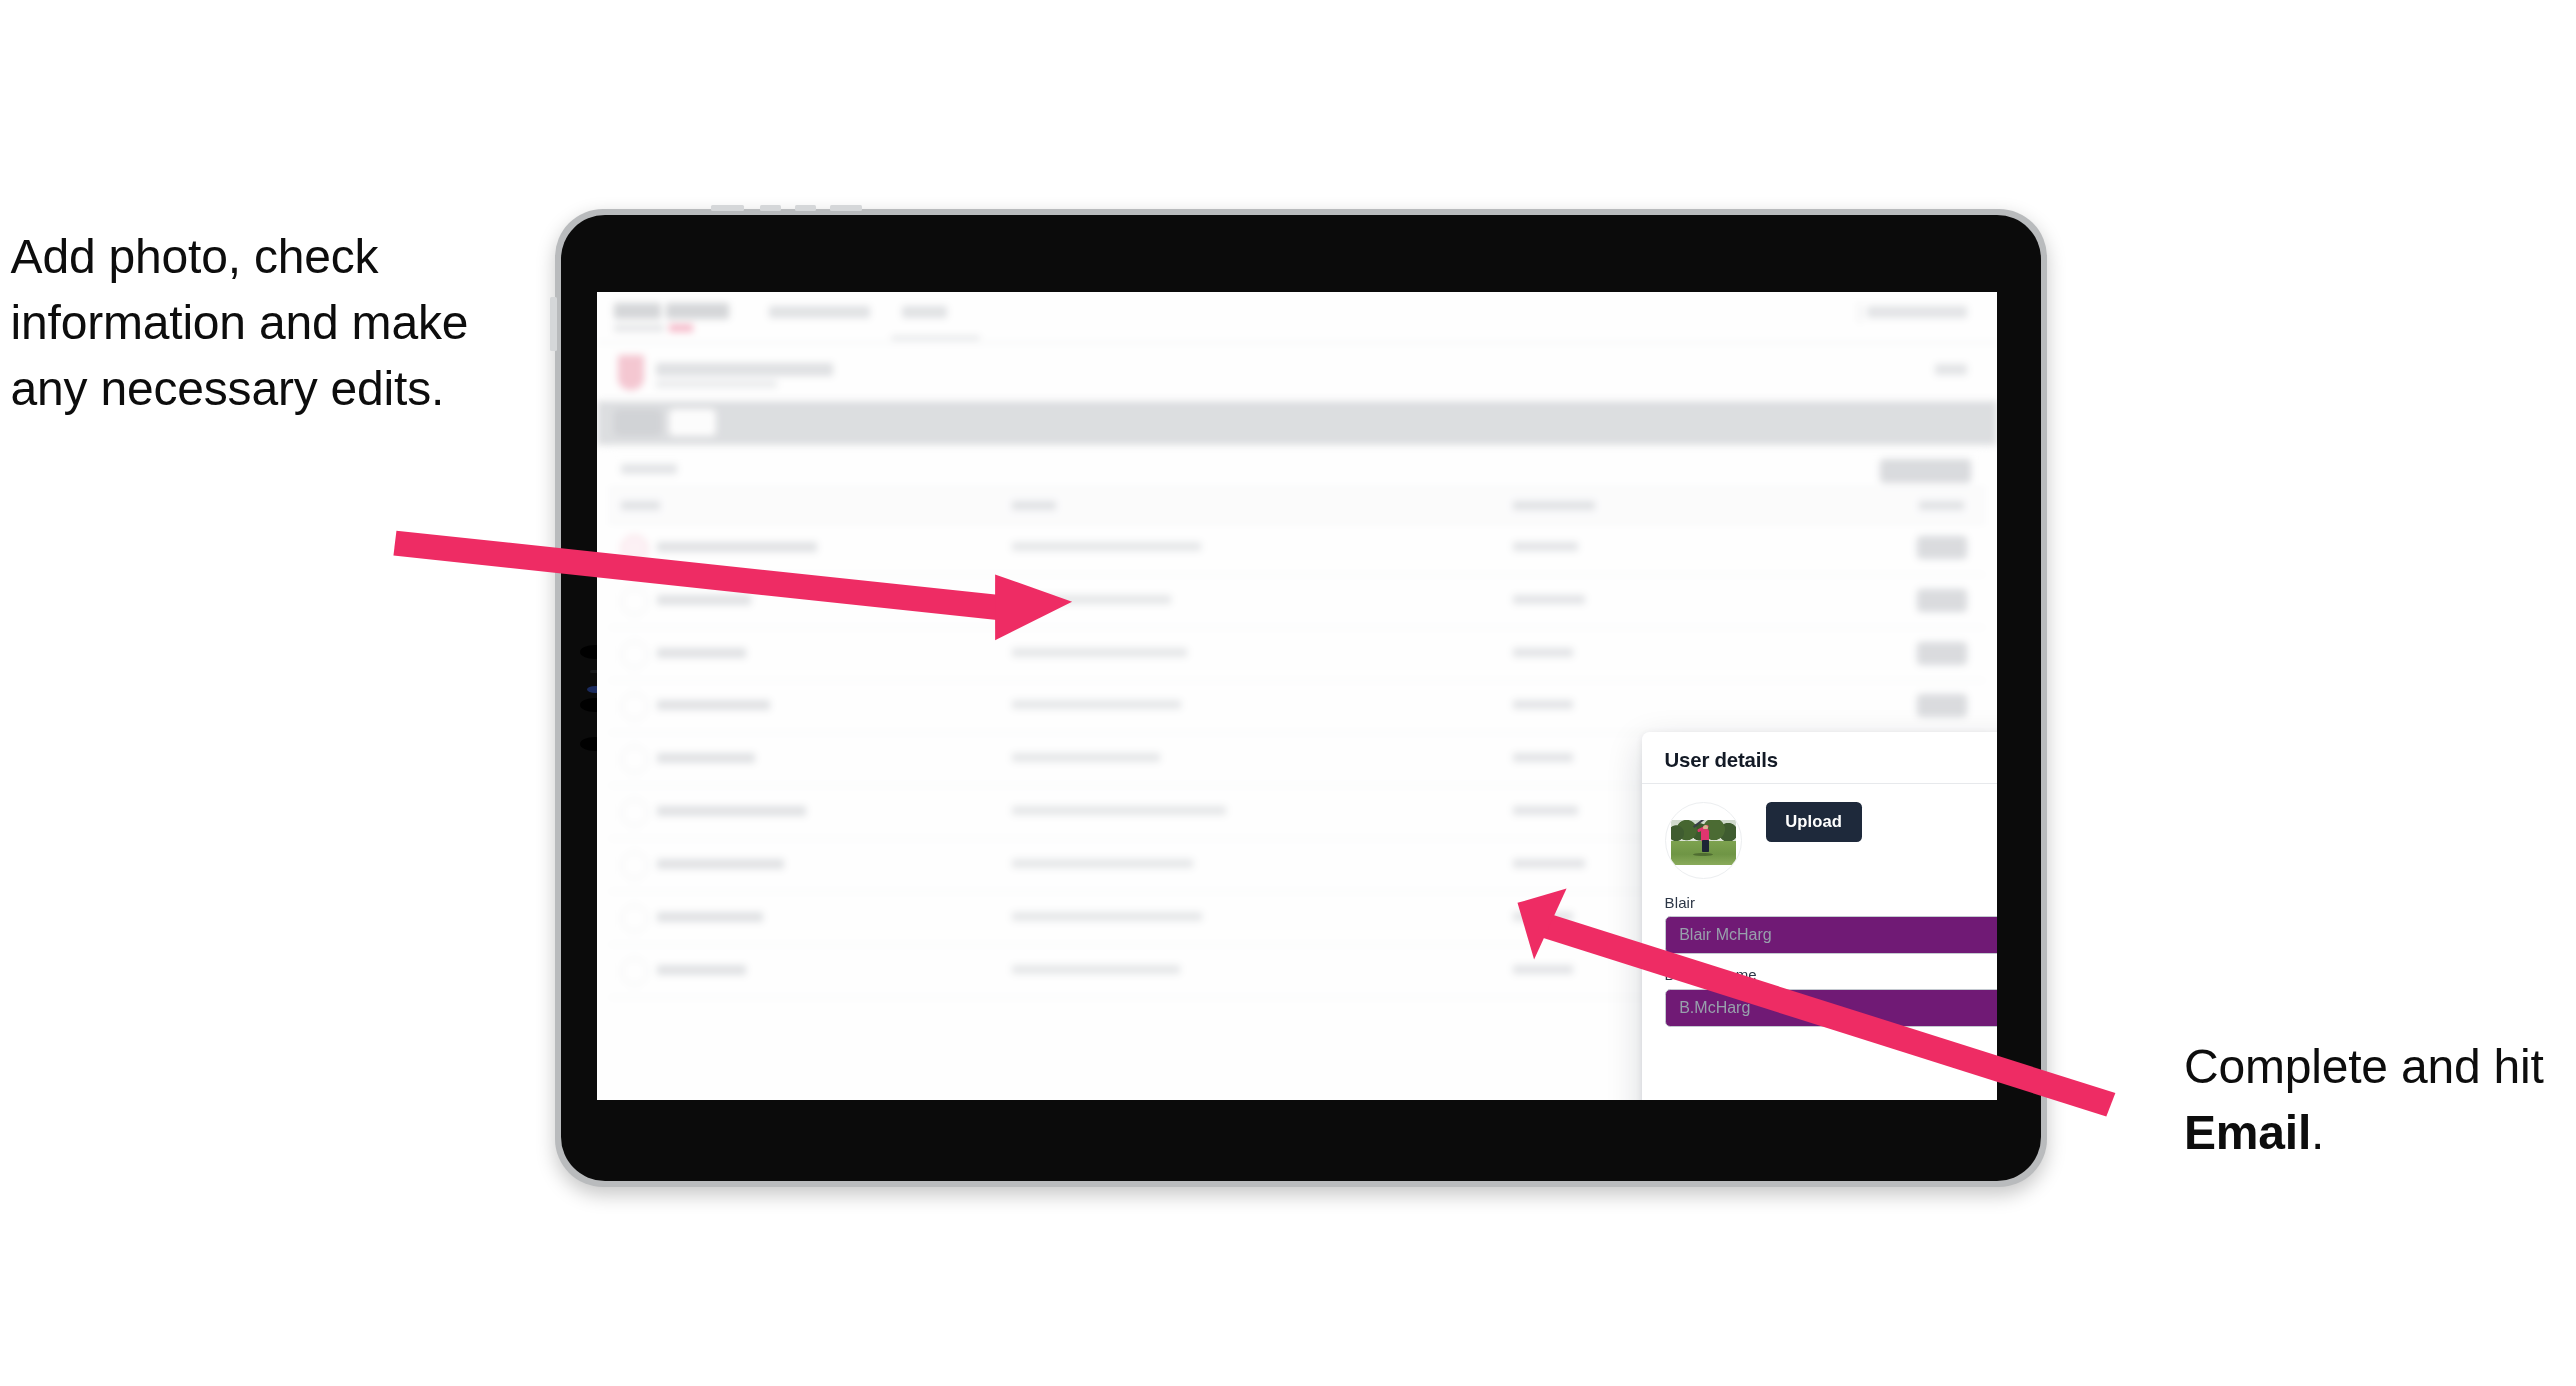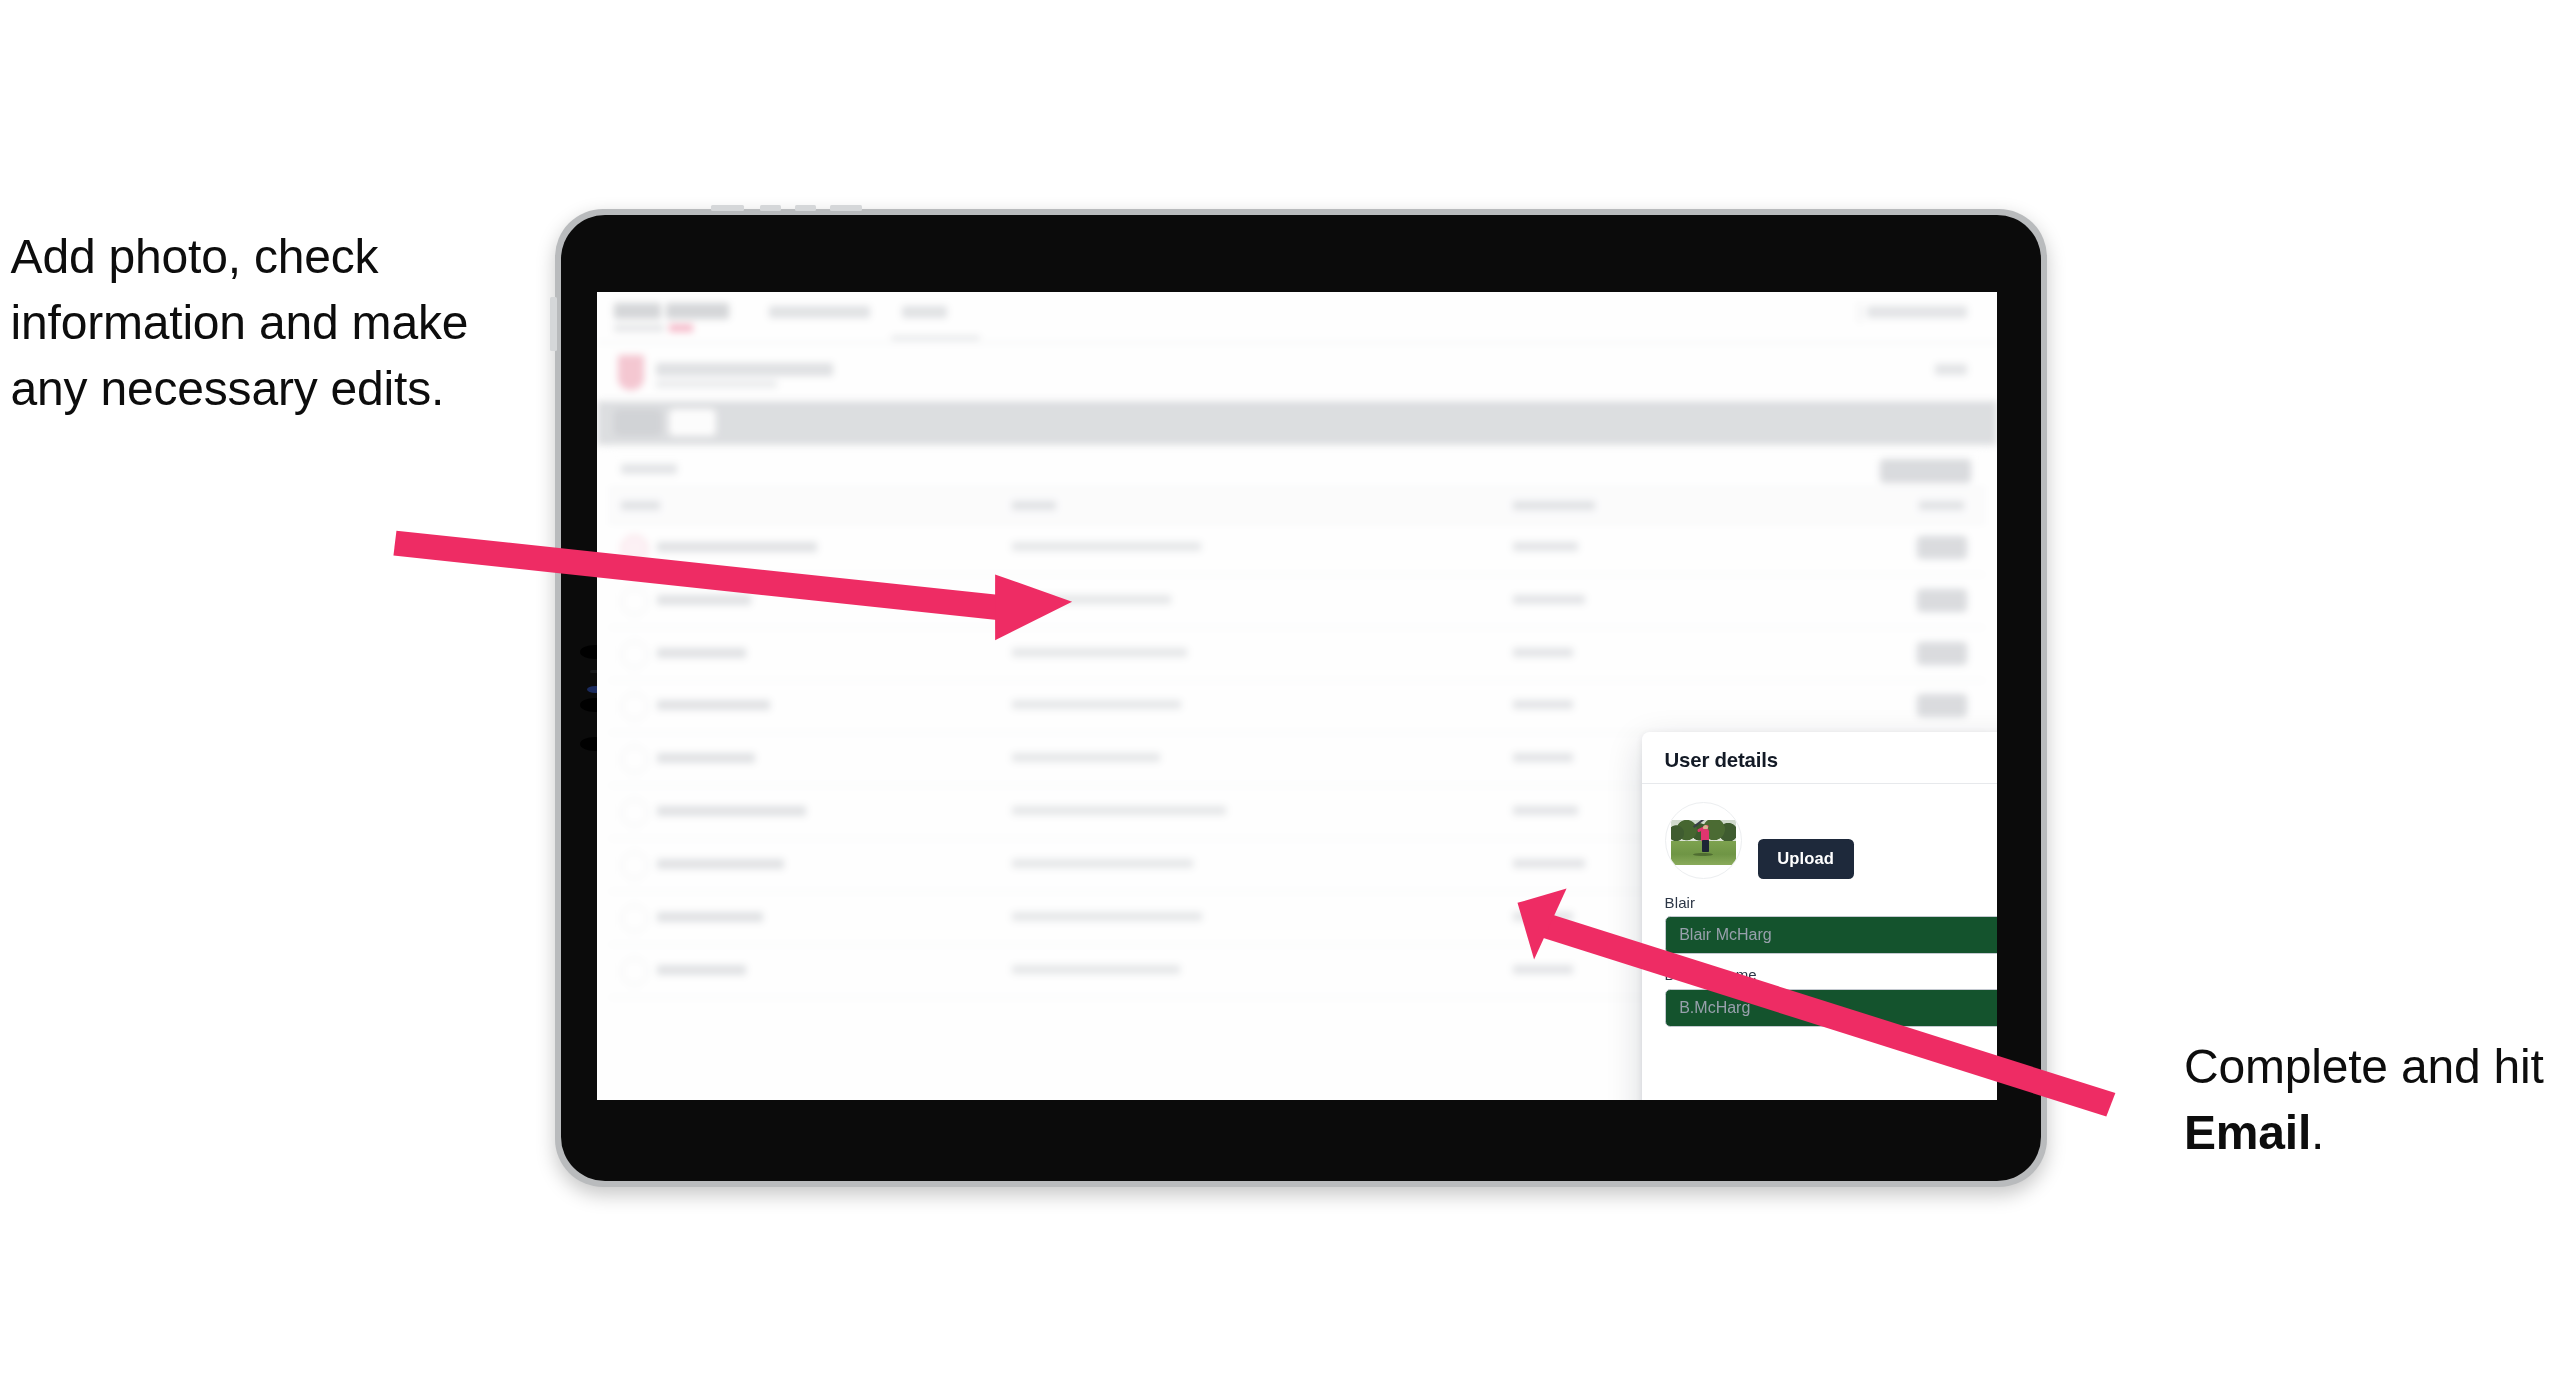--- a/index.html
+++ b/index.html
@@ -102,21 +102,21 @@
   #modal{
     position:absolute;left:1045px;top:440px;width:429px;height:513px;
     background:#ffffff;border-radius:7.5px;
     box-shadow:0 12px 36px rgba(15,23,42,.16),0 2.3px 7.5px rgba(15,23,42,.09);
     z-index:50;
   }
   #modal-head{position:relative;height:51px;border-bottom:0.8px solid #e7e9ec;}
   #modal-title{position:absolute;left:22.6px;top:16.6px;font-size:20.4px;font-weight:700;color:#131a26;letter-spacing:-0.2px;}
 
   #modal-body{position:relative;padding:0 22.6px;}
-  .avatar-row{display:flex;align-items:flex-end;gap:16px;padding:18px 0 15px;}
+  .avatar-row{display:flex;align-items:flex-start;gap:24px;padding:18px 0 15px;}
   #avatar{
     width:75px;height:75px;border-radius:50%;border:1.5px solid #eceef0;
     overflow:hidden;position:relative;flex:none;background:#fff;
   }
   #avatar-photo{position:absolute;left:5.3px;top:16.6px;width:65px;height:45px;overflow:hidden;}
   .ph-sky{position:absolute;left:0;top:0;width:100%;height:22.6px;background:linear-gradient(#cfd9cc,#dde4d6);}
   .ph-trees{position:absolute;left:0;top:0;width:100%;height:22.6px;
     background:
       radial-gradient(circle at 8% 60%,#3f5c30 0 7.5px,transparent 8.3px),
       radial-gradient(circle at 24% 46%,#466630 0 9.8px,transparent 10.6px),
@@ -134,21 +134,21 @@
   #upload-btn{
     background:#1e293b;color:#fff;border:none;border-radius:5.3px;
     padding:9.8px 19.6px;font-size:16.6px;font-weight:600;cursor:pointer;
     font-family:"Liberation Sans",sans-serif;letter-spacing:0.1px;
   }
 
   .field{margin-bottom:12px;}
   .field-label{font-size:15px;color:#2c3646;margin-bottom:5.3px;font-weight:400;letter-spacing:0.1px;}
   .field-input{
     width:100%;box-sizing:border-box;height:38px;
-    border:0.8px solid #c4c9d0;border-radius:5.3px;background:#14532d;
+    border:0.8px solid #c4c9d0;border-radius:5.3px;background:#701a75;
     padding:0 13.6px;font-size:16px;color:#98a0ac;
     font-family:"Liberation Sans",sans-serif;
     display:flex;align-items:center;
   }
 </style>
 </head>
 <body>
 
 <div class="annot" id="annot-left">Add photo, check information and make any necessary edits.</div>
 

